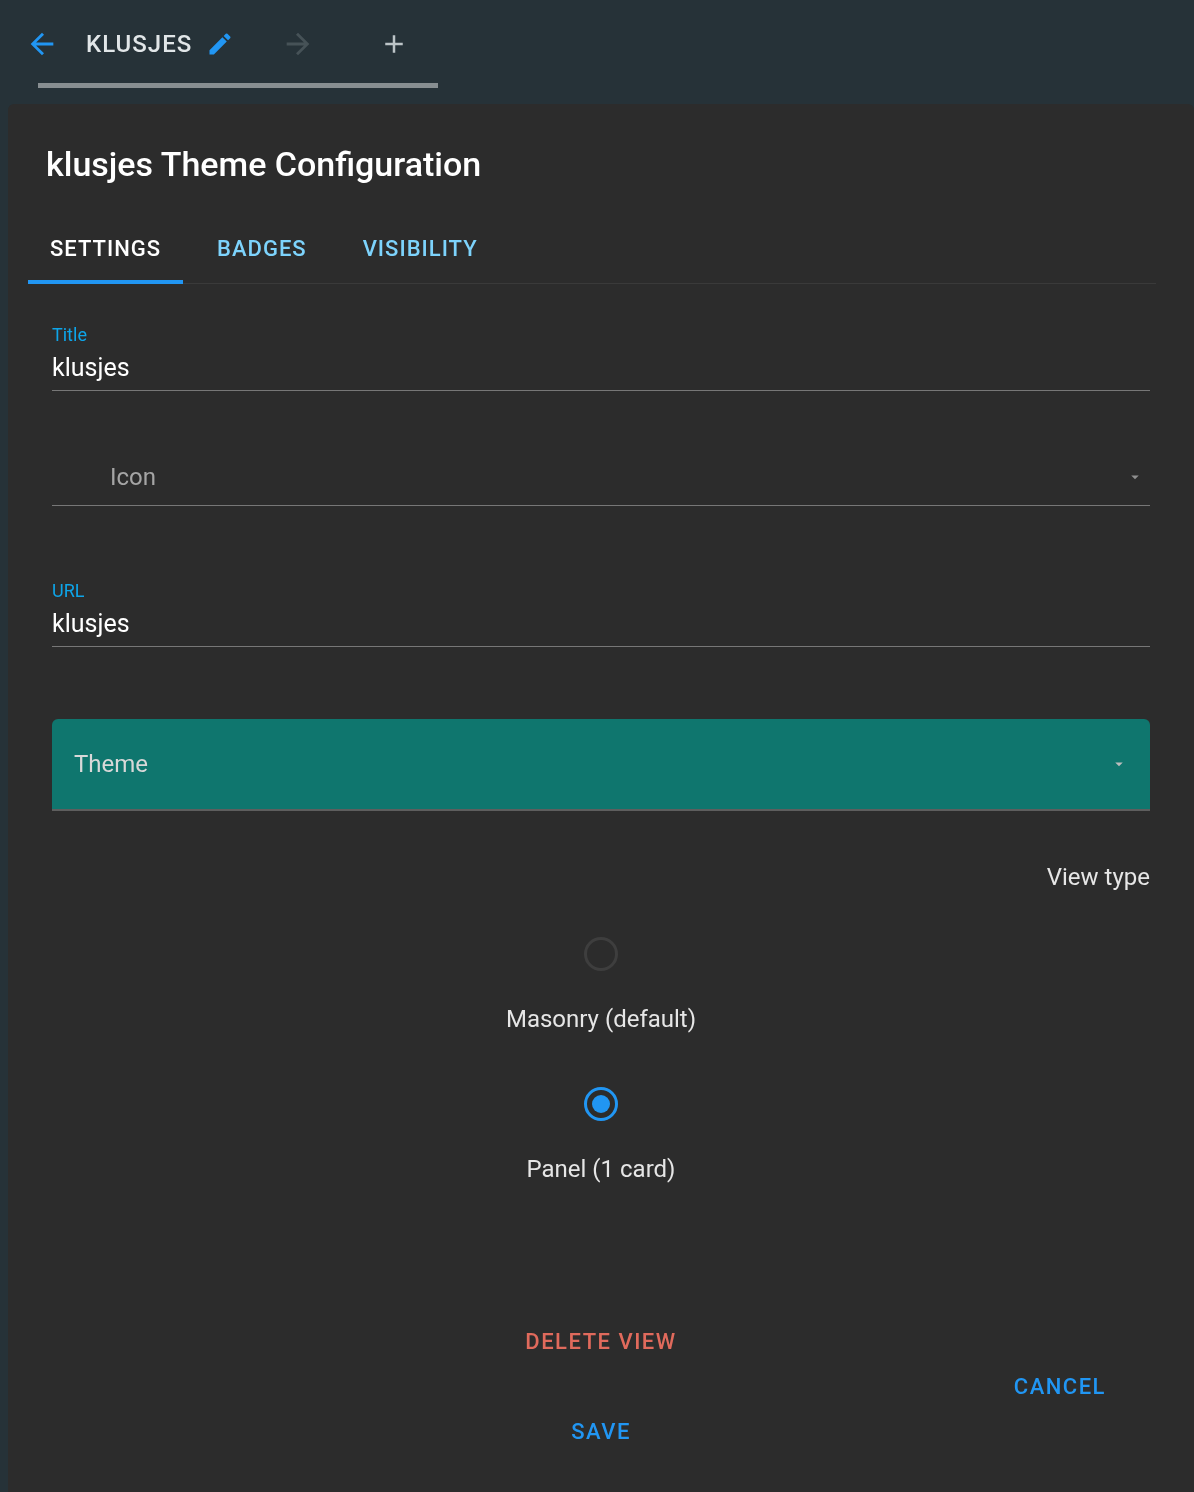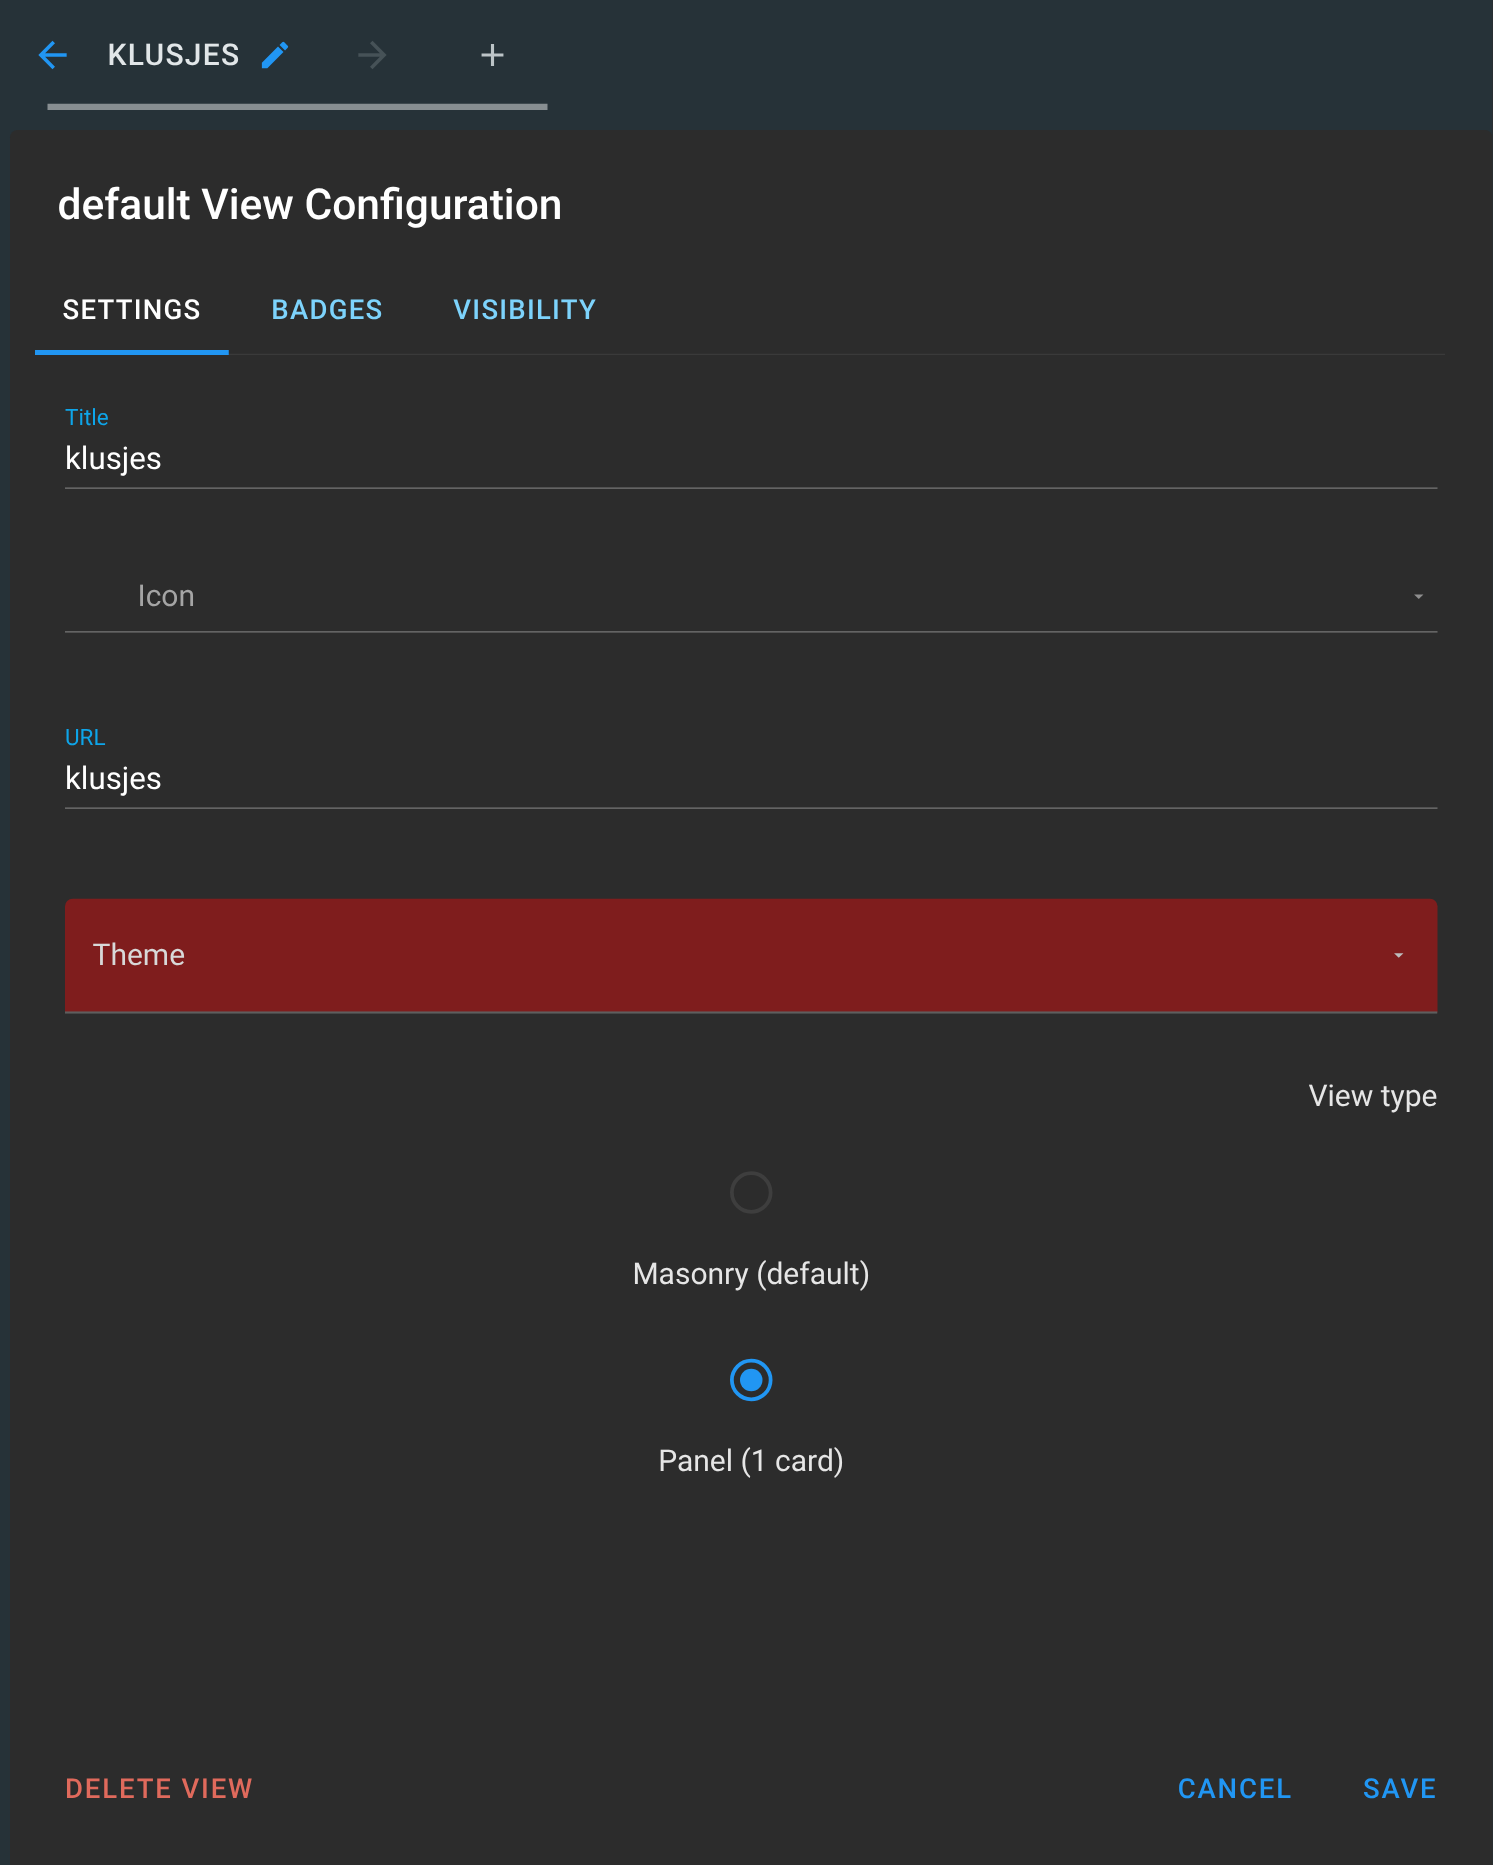--- a/index.html
+++ b/index.html
@@ -169,21 +169,21 @@
       font-size: 24px;
       color: #a5a5a5;
       flex: 1;
     }
     .icon-field .dropdown-arrow {
       color: #8f8f8f;
       margin-right: 6px;
     }
 
     .theme-field {
-      background: #7f1d1d;
+      background: #0f766e;
       border-bottom: 2px solid #5e5e5e;
       border-top-left-radius: 6px;
       border-top-right-radius: 6px;
       height: 92px;
       display: flex;
       align-items: center;
       padding: 0 22px;
       margin-bottom: 52px;
       gap: 40px;
     }
@@ -236,20 +236,21 @@
       color: #e6e6e6;
     }
 
     .dialog-actions {
       position: absolute;
       bottom: 38px;
       left: 38px;
       right: 38px;
       display: flex;
       align-items: center;
+      flex-direction: column;
     }
     .btn {
       font-size: 22px;
       font-weight: 500;
       letter-spacing: 1.5px;
       text-transform: uppercase;
       background: none;
       border: none;
       cursor: pointer;
       padding: 10px 6px;
@@ -296,21 +297,21 @@
   </div>
   <div class="add-btn">
     <svg width="30" height="30" viewBox="0 0 24 24" fill="currentColor">
         <path d="M19 13h-6v6h-2v-6H5v-2h6V5h2v6h6v2z"></path>
       </svg>
   </div>
 </div>
 
 <div class="dialog">
   <div class="dialog-inner">
-    <h1 class="dialog-title">default View Configuration</h1>
+    <h1 class="dialog-title">klusjes Theme Configuration</h1>
 
     <div class="tabs">
       <div class="dtab active">SETTINGS</div>
       <div class="dtab">BADGES</div>
       <div class="dtab">VISIBILITY</div>
     </div>
 
     <div class="form-area">
 
       <div class="field">

